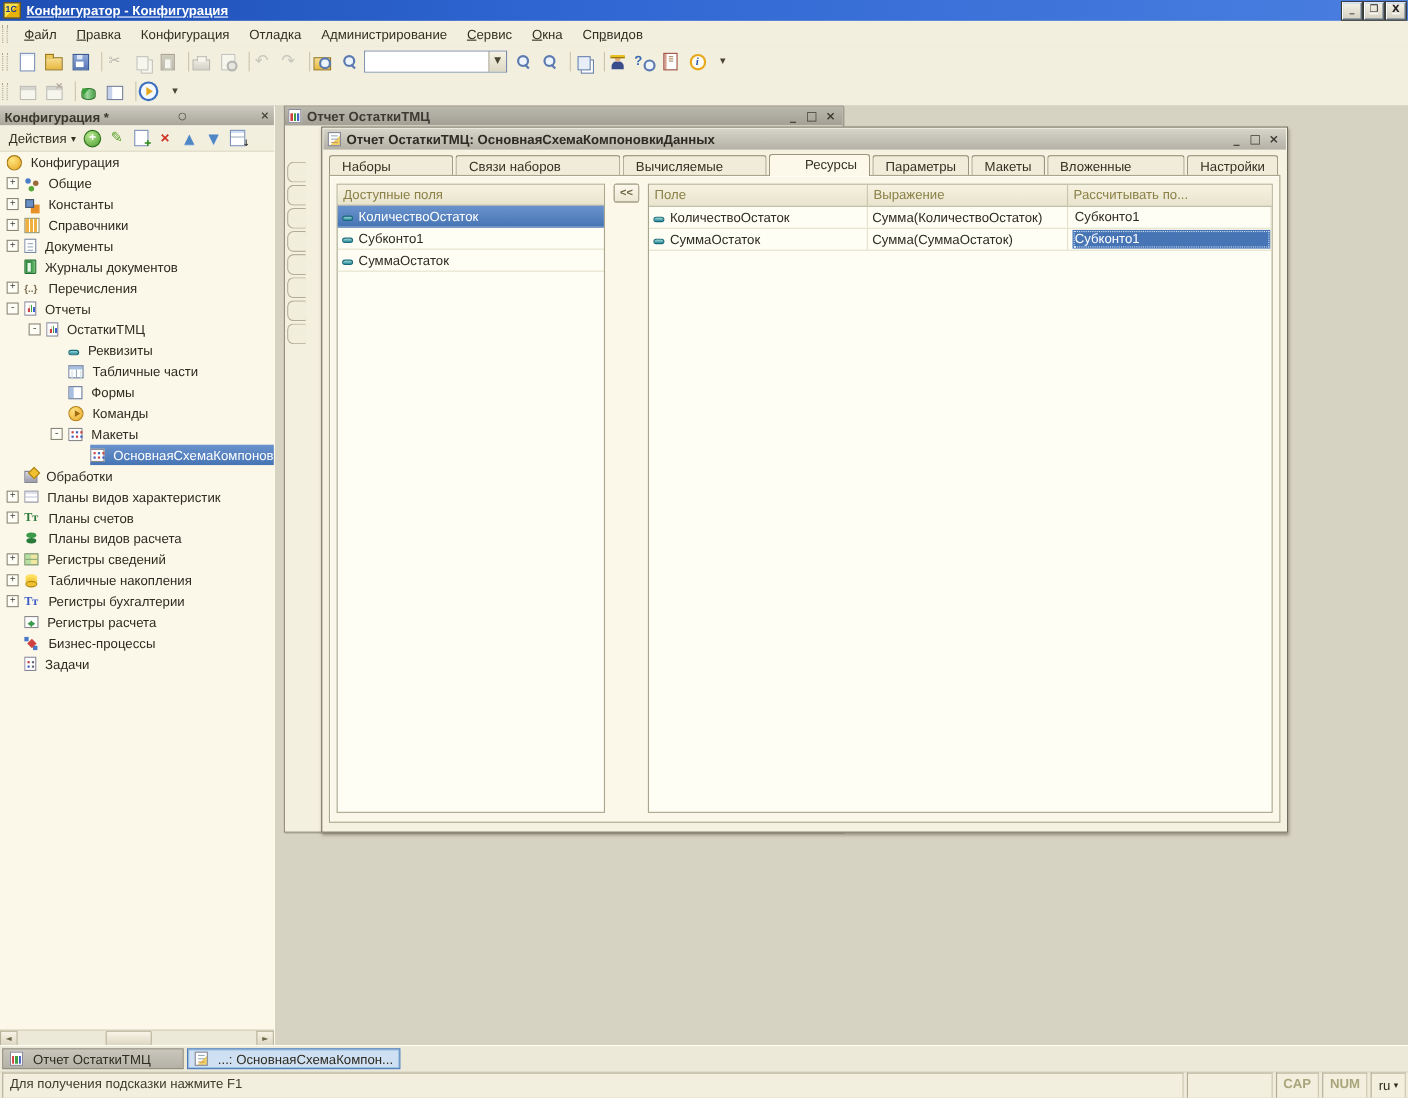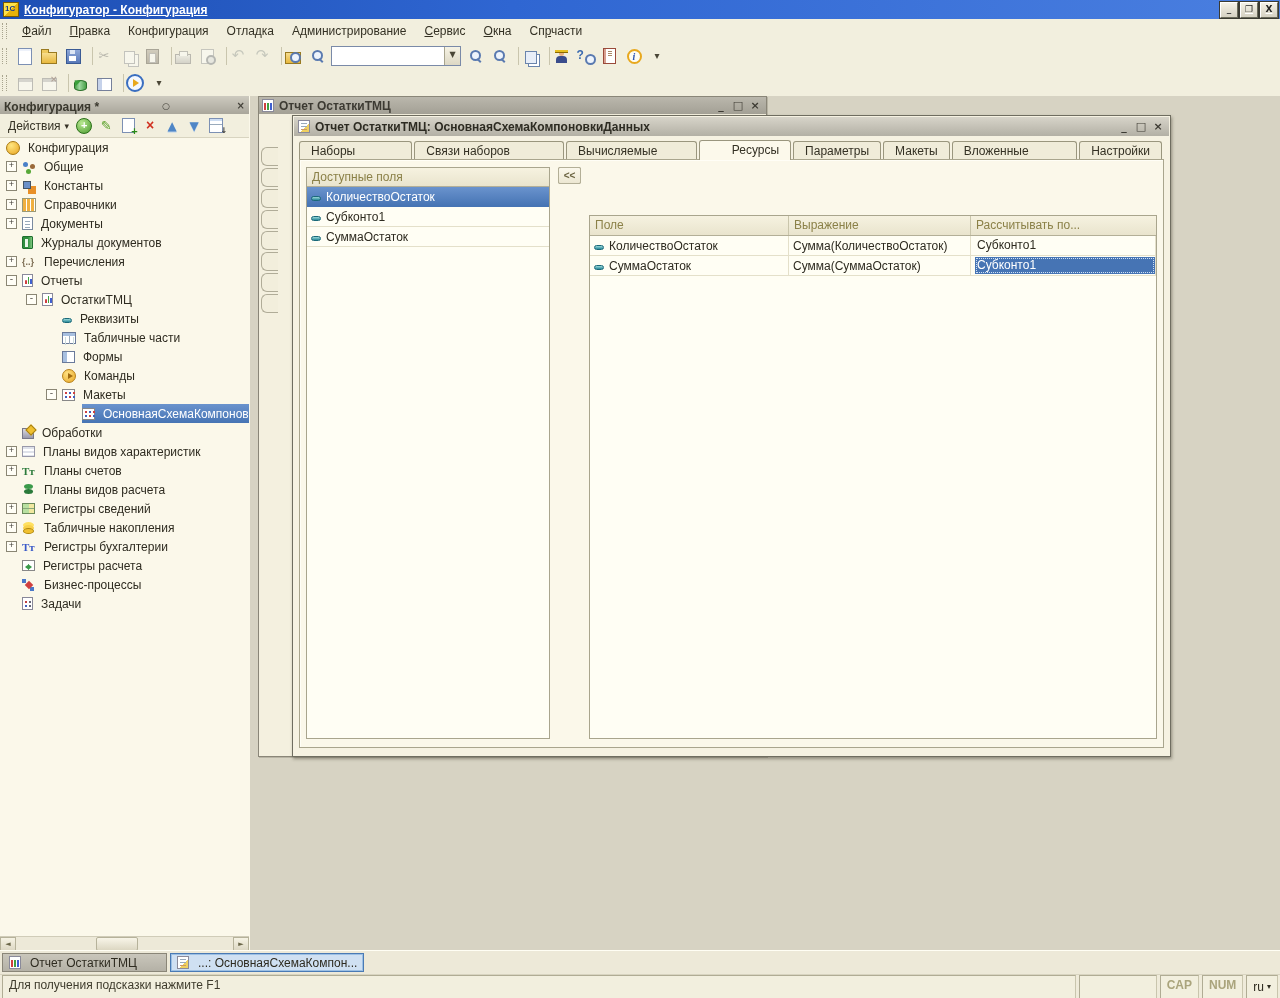--- a/index.html
+++ b/index.html
@@ -178,21 +178,21 @@
   #dcs-content{position:absolute;left:6px;top:43px;right:6px;bottom:8px;background:#FBF8EA;border:1px solid #a9a58d;box-shadow:inset 1px 1px 0 #fffef6;}
   .panel{position:absolute;background:#FFFEF4;border:1px solid #a9a58d;}
   #fields-panel{left:6px;top:7px;width:242px;bottom:8px;}
   .phead{height:19px;background:linear-gradient(#f6f2e0,#e9e4cd);border-bottom:1px solid #b3af97;display:flex;align-items:center;
          color:#8b8148;padding-left:5px;box-sizing:border-box;}
   .frow{height:19px;display:flex;align-items:center;border-bottom:1px solid #e4e0ca;padding-left:4px;overflow:hidden;white-space:nowrap;}
   .frow.selected{background:linear-gradient(#6a93cd,#4674b4);color:#fff;border-bottom-color:#4674b4;}
   #transfer{left:256px;top:7px;width:28px;bottom:8px;}
   .xfer{position:absolute;left:2px;width:23px;height:17px;background:linear-gradient(#fbf8ec,#ece7d2);border:1px solid #b3af97;
         border-radius:2px;font:bold 10px/15px "Liberation Sans";text-align:center;color:#6a6340;box-sizing:border-box;}
-  #resources-panel{left:289px;top:7px;right:6px;bottom:8px;margin-top:48px;}
+  #resources-panel{left:289px;top:7px;right:6px;bottom:8px;}
   .rhead{display:flex;height:19px;background:linear-gradient(#f6f2e0,#e9e4cd);border-bottom:1px solid #b3af97;color:#8b8148;}
   .rhc{line-height:18px;padding-left:5px;box-sizing:border-box;border-right:1px solid #c9c5ab;}
   .rc1{width:199px;} .rc2{width:182px;} .rc3{flex:1;border-right:none;}
   .rrow{display:flex;height:19px;border-bottom:1px solid #e4e0ca;}
   .rcell{display:flex;align-items:center;padding-left:4px;box-sizing:border-box;border-right:1px solid #e4e0ca;overflow:hidden;white-space:nowrap;}
   .calcsel{display:block;width:100%;height:17px;line-height:17px;padding-left:2px;}
   .calcsel.selcell{background:#4674b4;color:#fff;outline:1px dotted #cfe0f4;outline-offset:-2px;}
   
   #taskbar{left:0;top:950px;width:1280px;height:24px;background:#EDE9D8;border-top:1px solid #fffef4;display:flex;align-items:center;padding-left:2px;box-sizing:border-box;gap:3px;}
   .task{height:19px;display:flex;align-items:center;gap:4px;padding:0 6px;min-width:165px;box-sizing:border-box;
@@ -225,21 +225,21 @@
 
   <div id="menubar" class="abs">
     <span class="grip"></span>
     <span class="mitem"><span></span><u>Ф</u><span>айл</span></span>
       <span class="mitem"><span></span><u>П</u><span>равка</span></span>
       <span class="mitem"><span>Конфигурация</span><u></u><span></span></span>
       <span class="mitem"><span>Отладка</span><u></u><span></span></span>
       <span class="mitem"><span>Администрирование</span><u></u><span></span></span>
       <span class="mitem"><span></span><u>С</u><span>ервис</span></span>
       <span class="mitem"><span></span><u>О</u><span>кна</span></span>
-      <span class="mitem"><span>Сп</span><u>р</u><span>части</span></span>
+      <span class="mitem"><span>Сп</span><u>р</u><span>видов</span></span>
   </div>
 
   <div id="toolbar1" class="abs toolbar">
     <span class="grip"></span>
     <span class="tbtn">
         <i class="icn ci-doc"></i>
       </span>
       <span class="tbtn">
         <i class="icn ci-folder"></i>
       </span>

